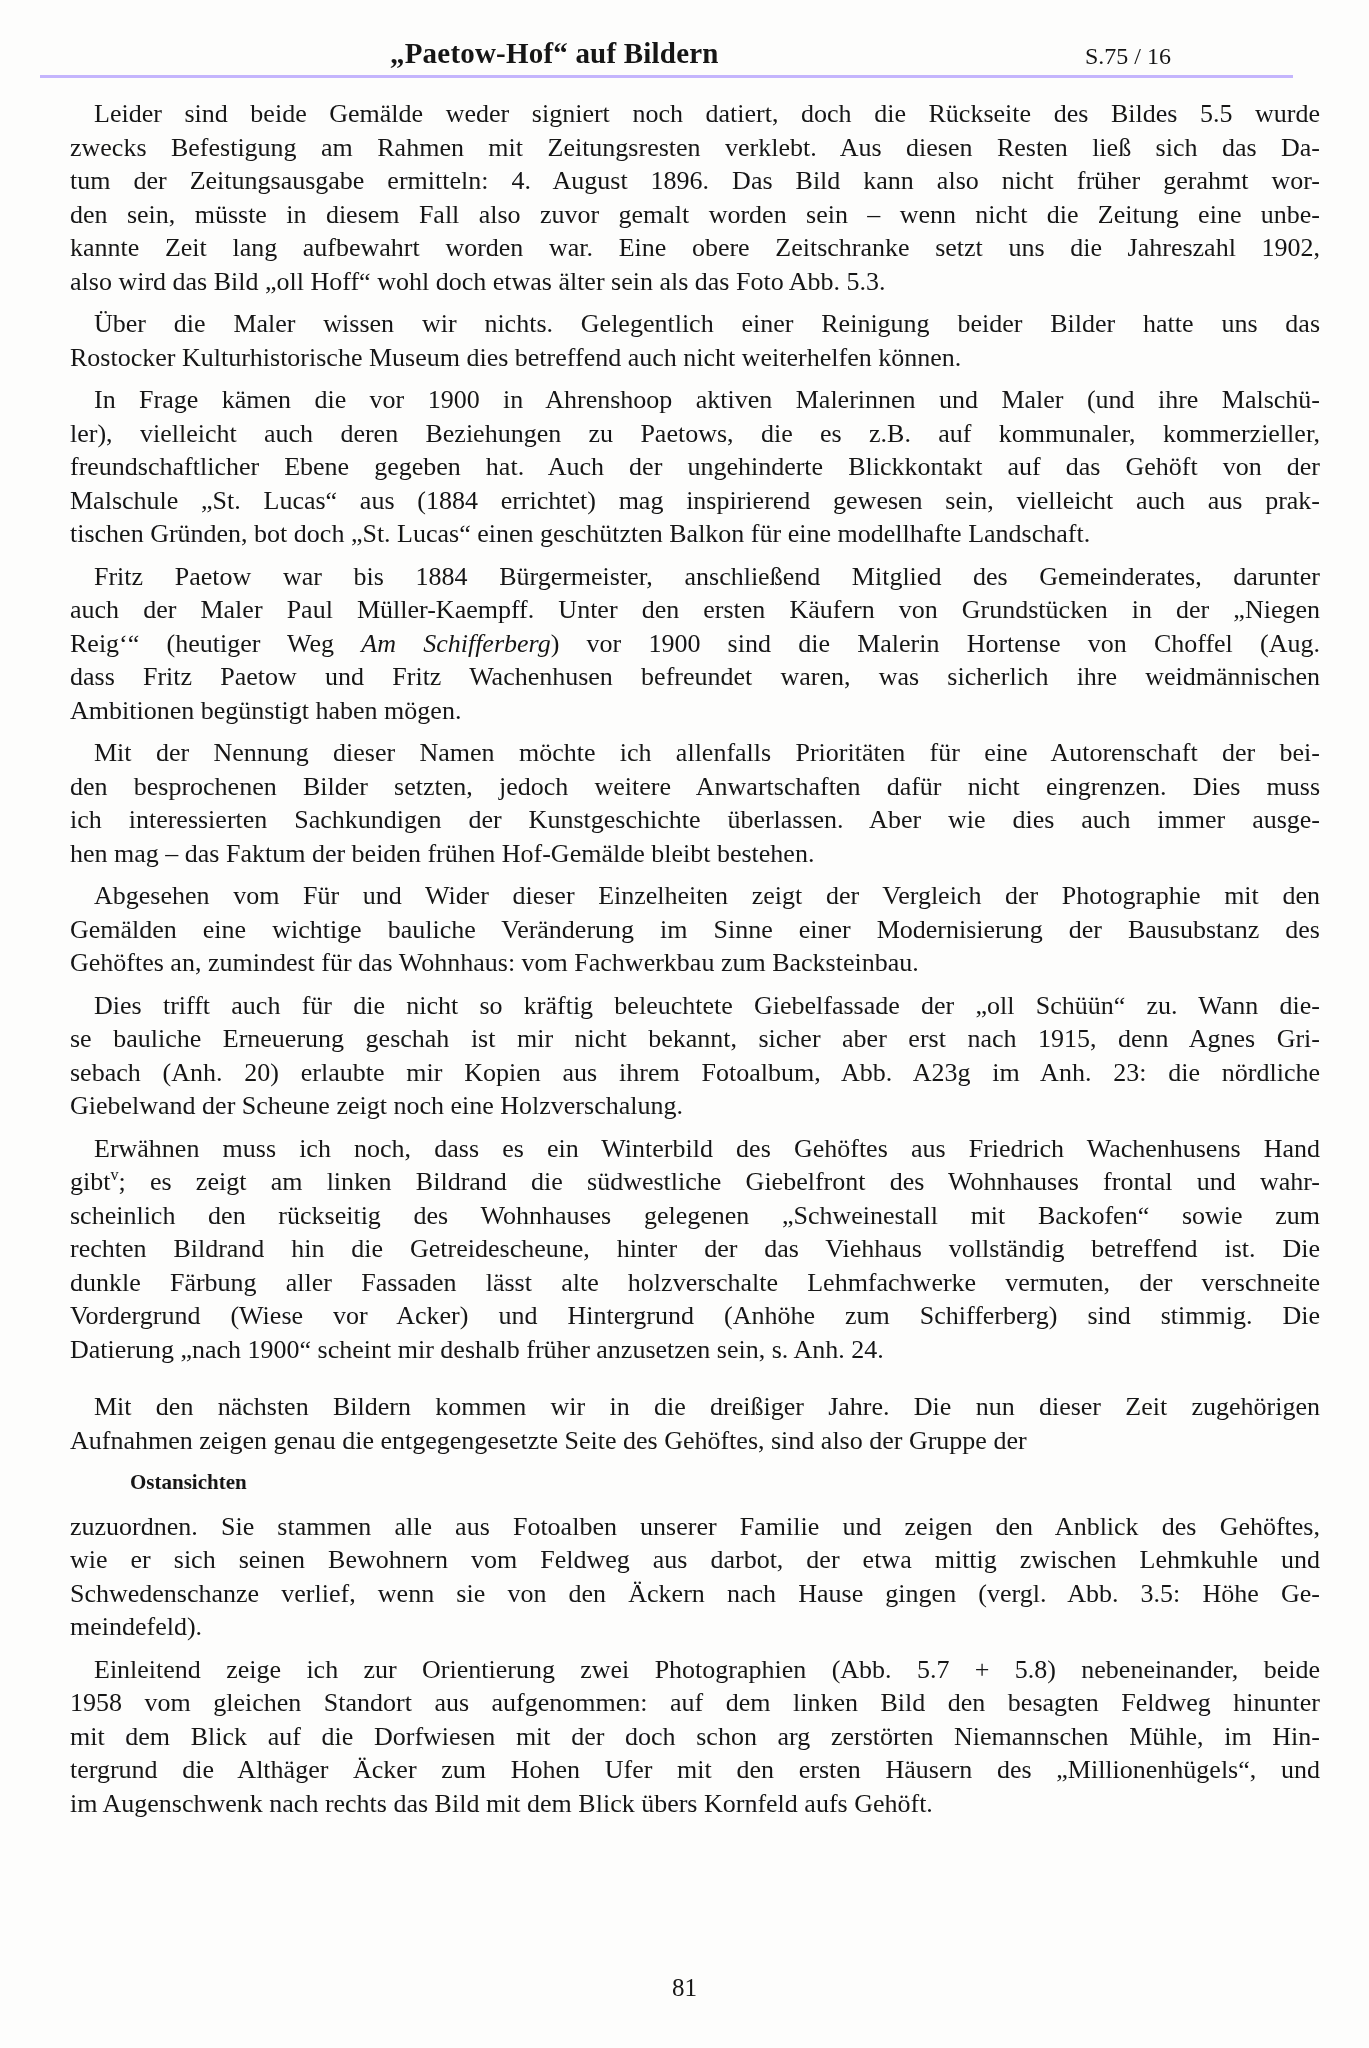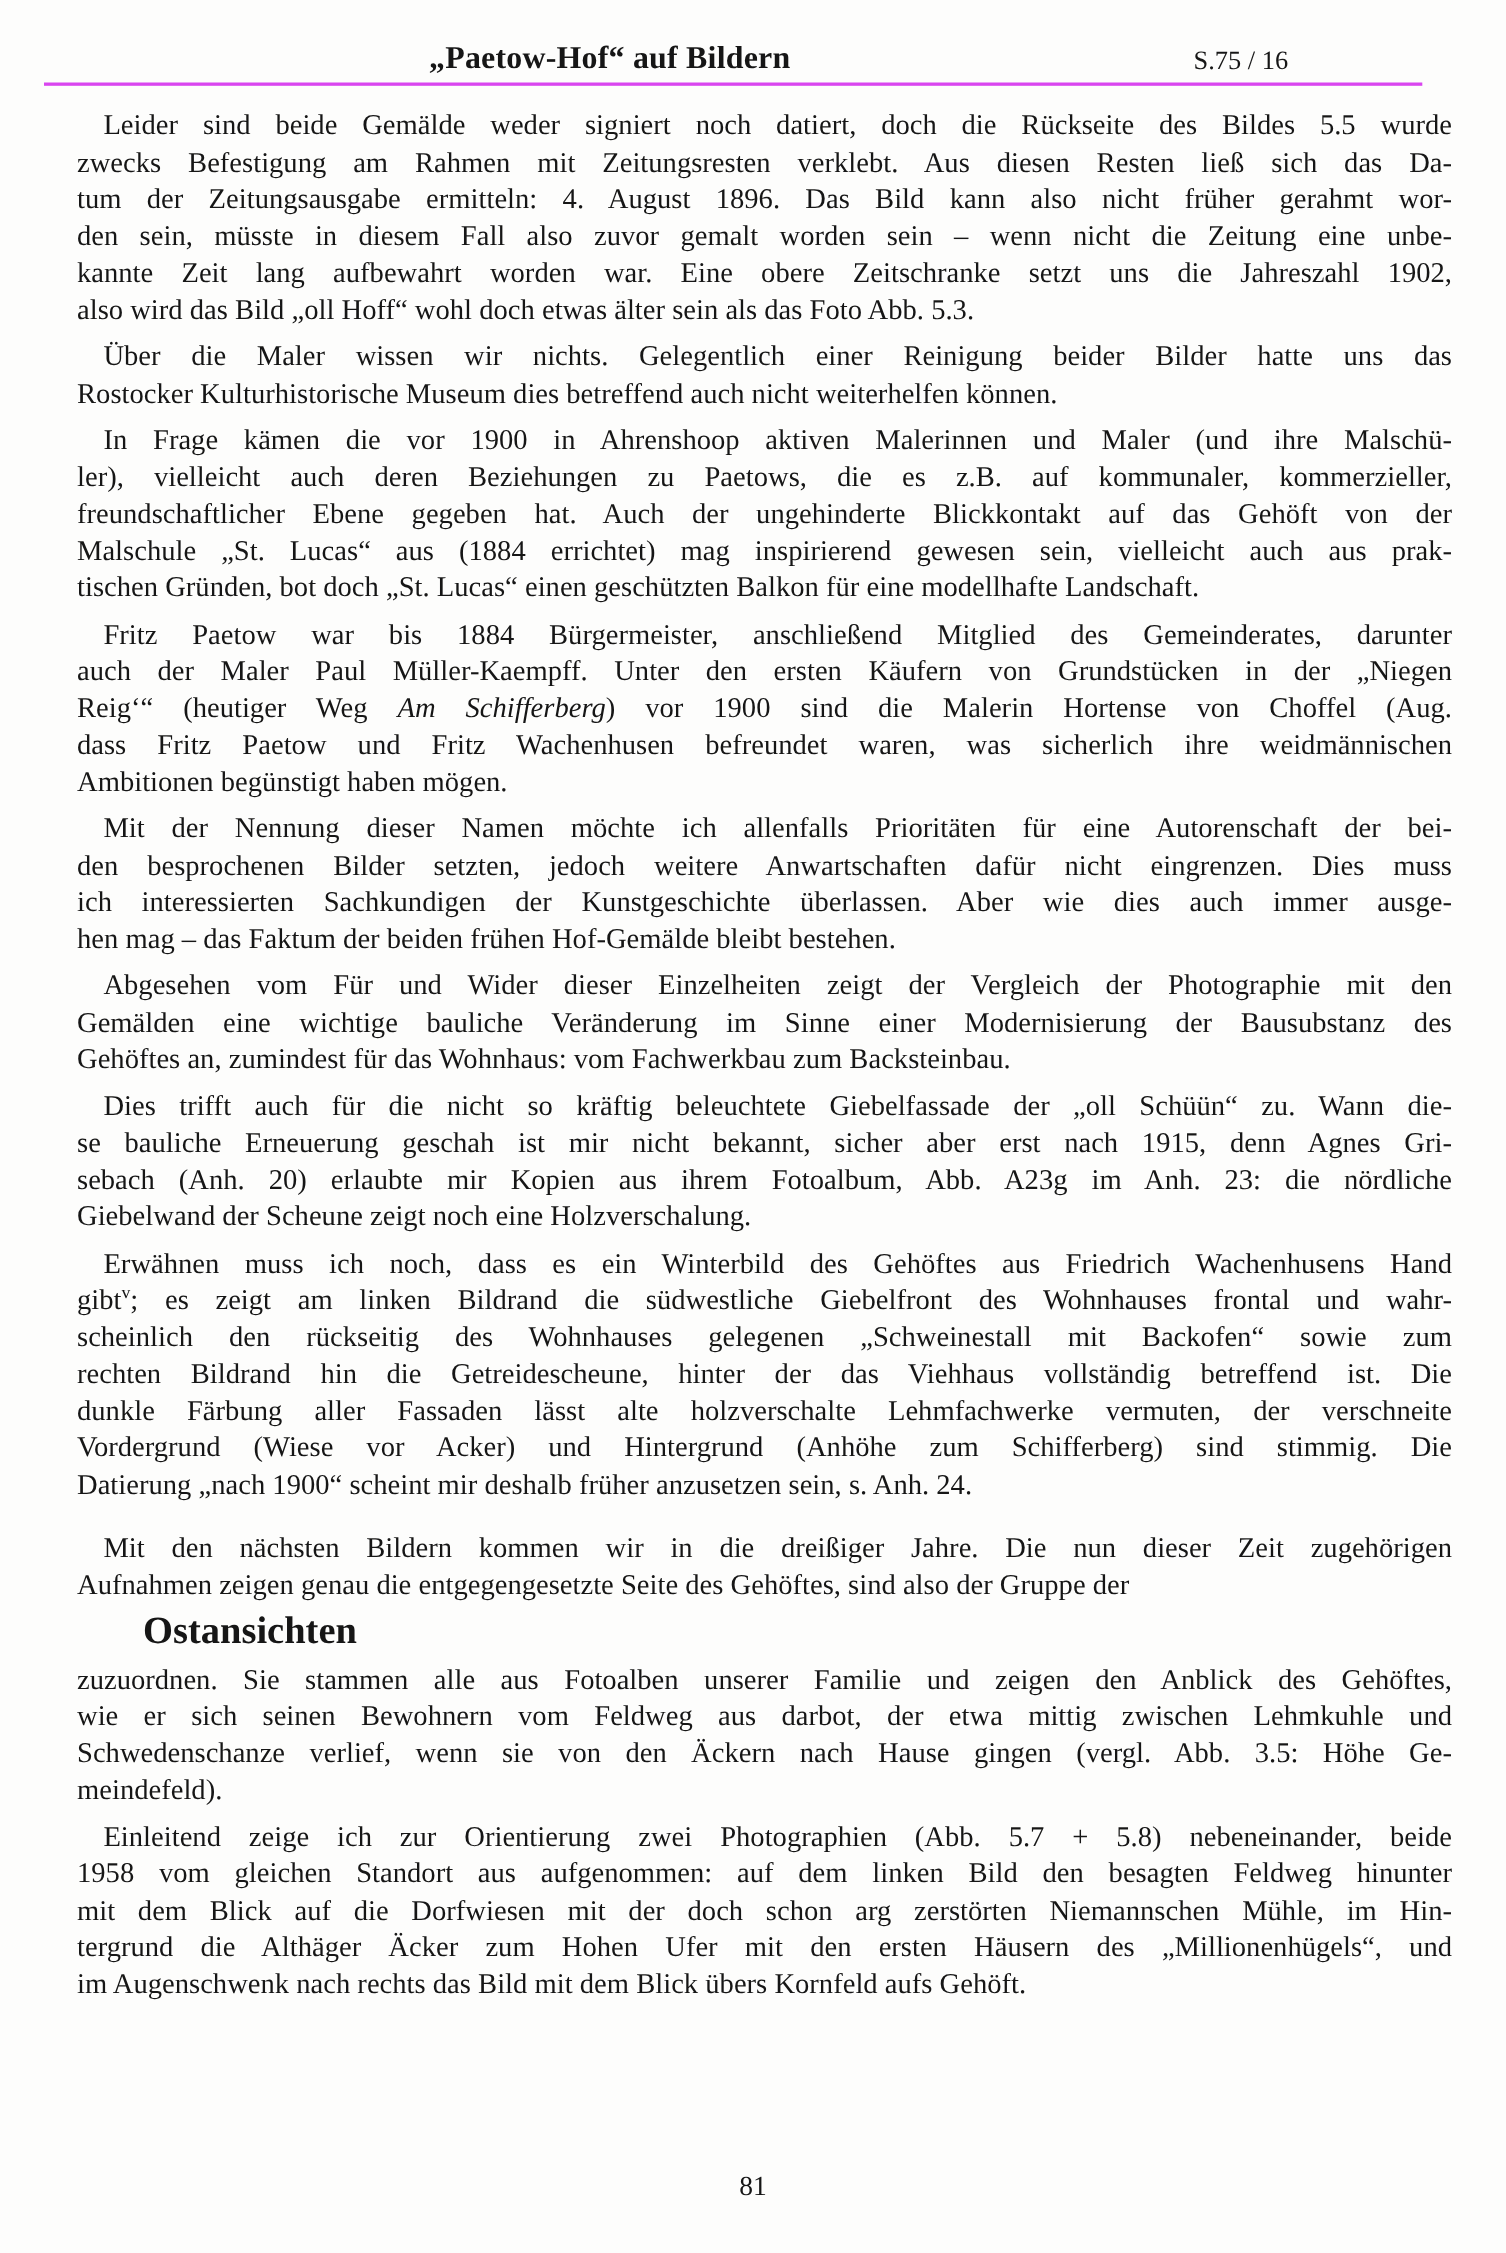--- a/index.html
+++ b/index.html
@@ -14,21 +14,21 @@
     position: relative;
     width: 1369px; height: 2048px;
     display: flex; flex-direction: column;
     box-sizing: border-box;
   }
   
   .header {
     position: relative;
     height: 75px;
     margin: 0 76px 0 40px;
-    border-bottom: 3px solid #d946ef;
+    border-bottom: 3px solid #c4b5fd;
     flex: 0 0 auto;
   }
   .header-title {
     position: absolute; left: 350px; bottom: 5px;
     font-weight: bold; font-size: 29px; letter-spacing: 0.2px;
     white-space: nowrap;
   }
   .header-page-ref {
     position: absolute; left: 1045px; bottom: 5px;
     font-size: 24px; white-space: nowrap;
@@ -45,21 +45,21 @@
   .line {
     text-align: justify;
     text-align-last: justify;
   }
   .line.last { text-align-last: left; }
   .para .line.first { text-indent: 24px; }
   .para.no-indent .line.first { text-indent: 0; }
   .line sup { font-size: 0.62em; line-height: 0; vertical-align: super; }
   .heading {
     font-weight: bold;
-    font-size: 35px;
+    font-size: 21px;
     margin: 9px 0 10px 60px;
   }
   
   .footer {
     margin-top: auto;
     flex: 0 0 auto;
     text-align: center;
     font-size: 25px;
     padding-bottom: 46px;
   }

